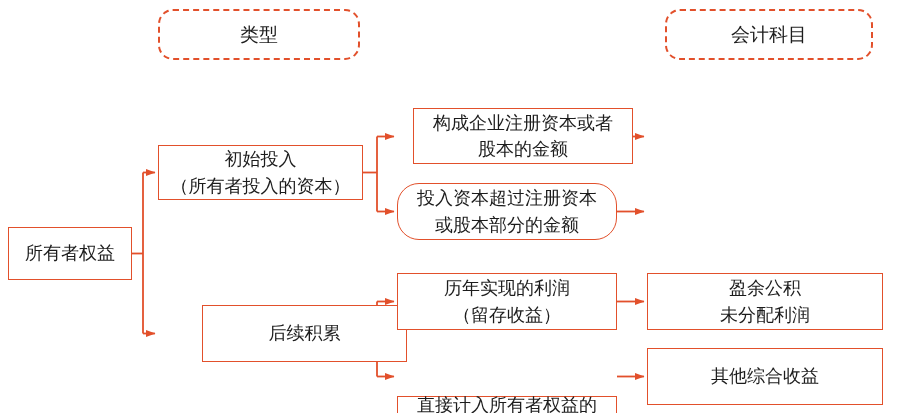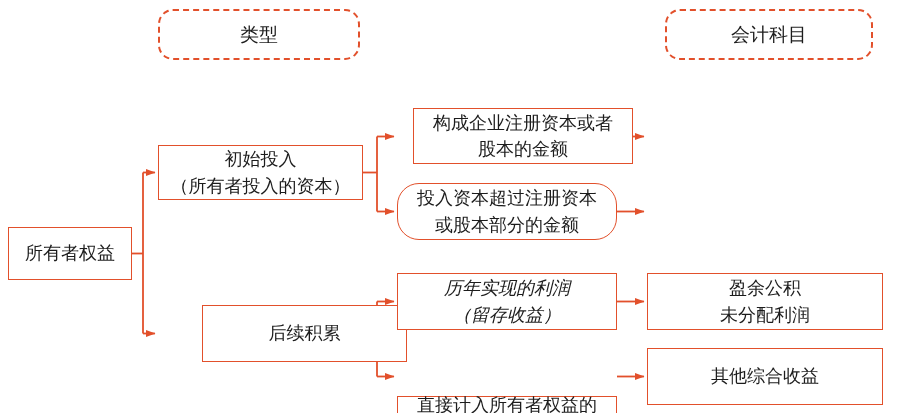--- a/index.html
+++ b/index.html
@@ -49,21 +49,21 @@
   
   .root { left: 8px; top: 227px; width: 124px; height: 53px; }
 
   
   .t1 { left: 158px; top: 145px; width: 205px; height: 55px; }
   .t2 { left: 158px; top: 305px; width: 205px; height: 57px; margin-left: 44px; }
 
   
   .c1 { left: 413px; top: 108px; width: 220px; height: 56px; }
   .c2 { left: 397px; top: 183px; width: 220px; height: 57px; border-radius: 22px; }
-  .c3 { left: 397px; top: 273px; width: 220px; height: 57px; font-style: italic; }
+  .c3 { left: 397px; top: 273px; width: 220px; height: 57px; }
   .c4 { left: 397px; top: 360px; width: 220px; height: 44px; margin-top: 36px; }
 
   
   .a1 { left: 647px; top: 108px; width: 236px; height: 57px; }
   .a2 { left: 647px; top: 183px; width: 236px; height: 57px; }
   .a3 { left: 647px; top: 273px; width: 236px; height: 57px; }
   .a4 { left: 647px; top: 348px; width: 236px; height: 57px; }
 </style>
 </head>
 <body>

